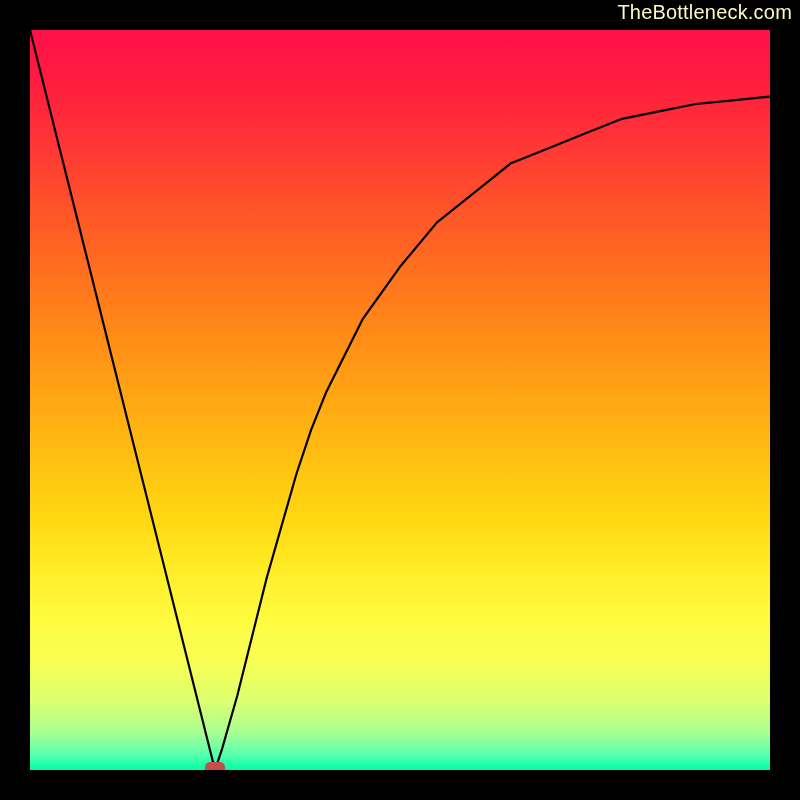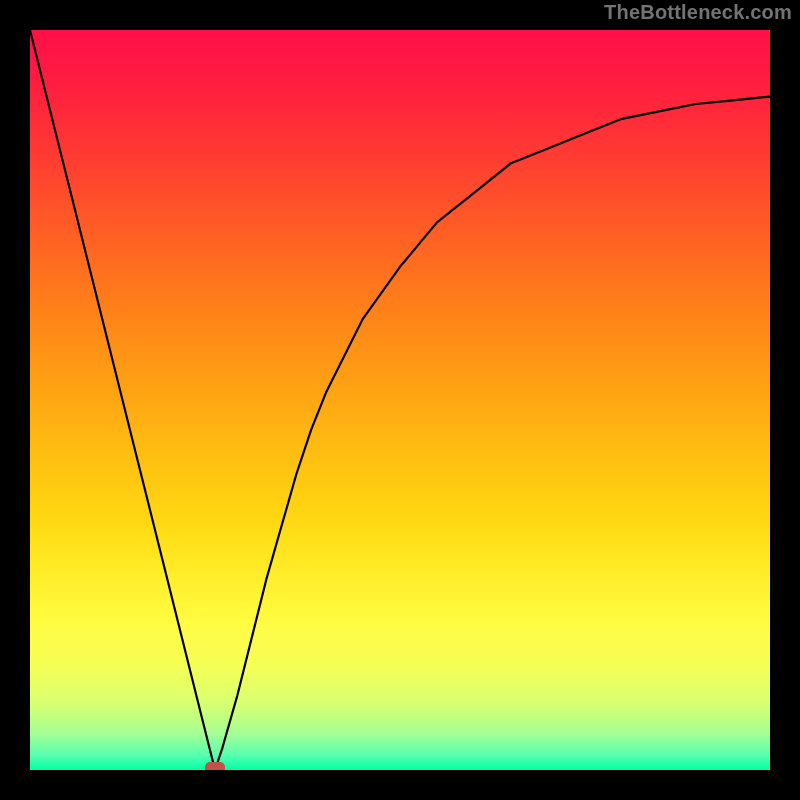--- a/index.html
+++ b/index.html
@@ -14,23 +14,23 @@
   .frame {
     position: relative;
     width: 800px;
     height: 800px;
     background: #000;
   }
   .watermark {
     position: absolute;
     top: 1px;
     right: 8px;
-    color: #737373;
+    color: #fef9c3;
     font-size: 20px;
-    font-weight: 700;
+    font-weight: 400;
     letter-spacing: 0.2px;
     z-index: 10;
   }
   .plot-area {
     position: absolute;
     left: 30px;
     top: 30px;
     width: 740px;
     height: 740px;
     overflow: hidden;

